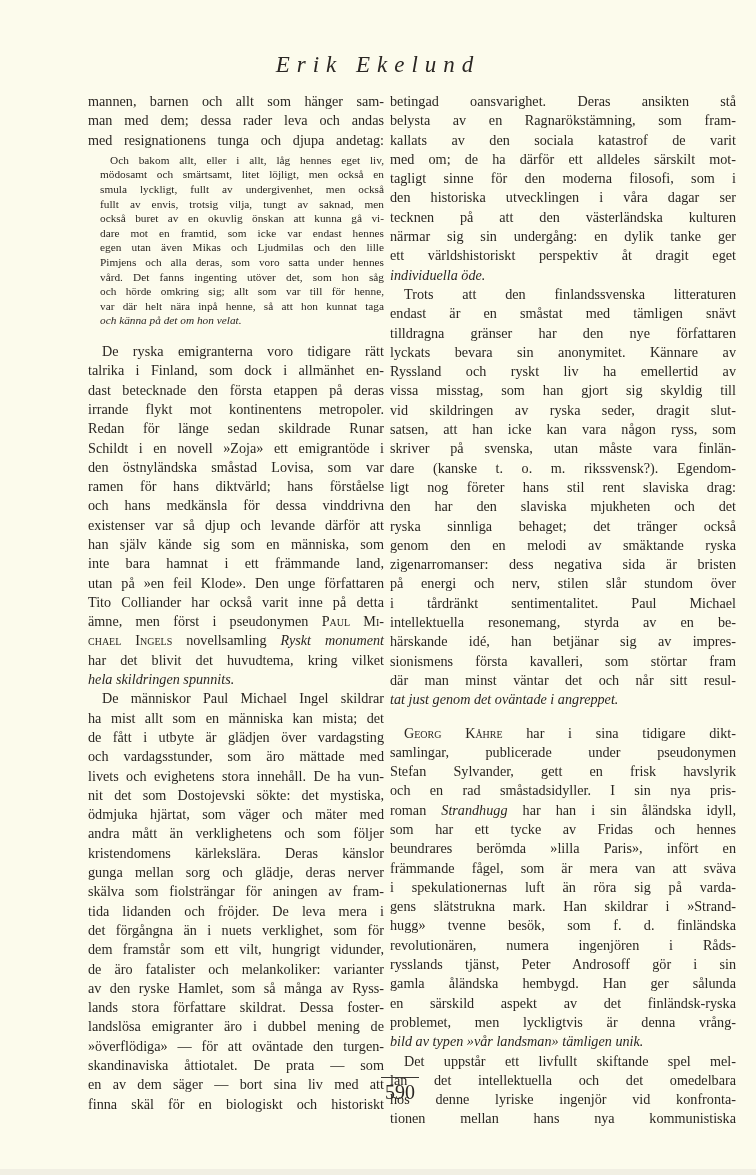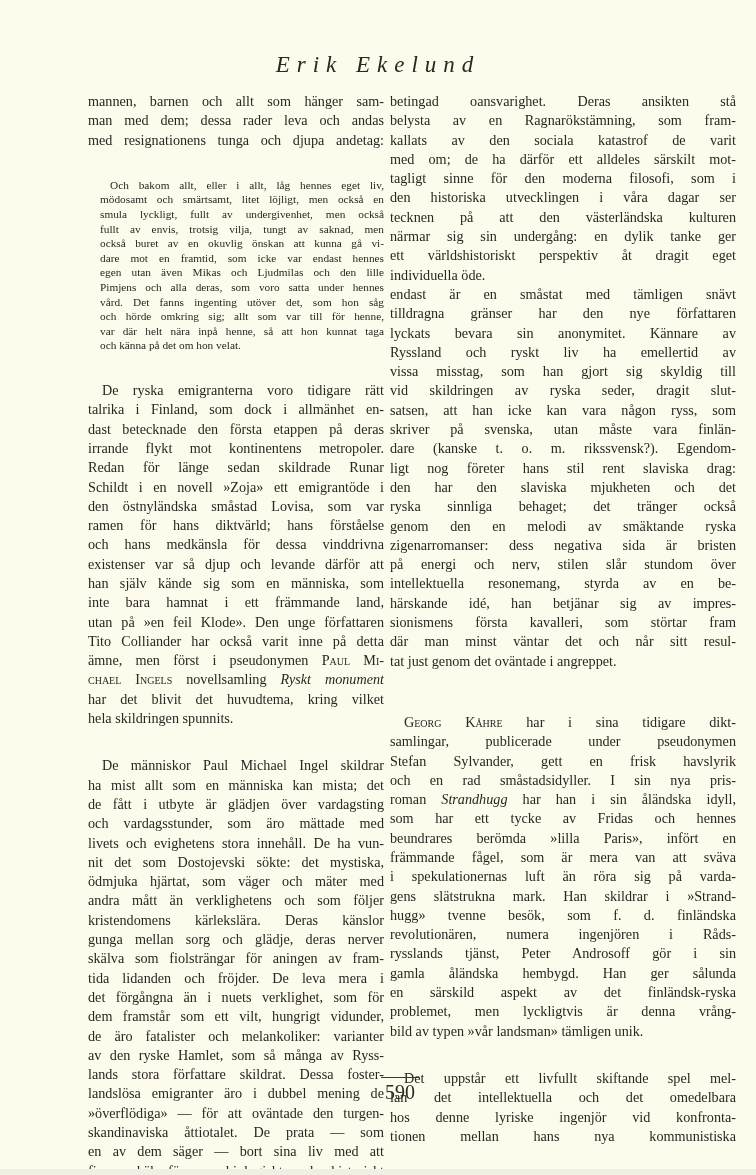--- a/index.html
+++ b/index.html
@@ -18,22 +18,22 @@
   }
   .col { position:absolute; top:92px; }
   .col-left { left:88px; width:296px; }
   .col-right { left:390px; width:346px; }
   .line {
     display:block; height:19.3px; line-height:19.3px;
     font-size:14.2px; white-space:nowrap;
     text-align:justify; text-align-last:justify;
     font-family:"Liberation Serif", serif;
   }
-  .line.last { text-align-last:left; }
-  .line.indent { padding-left:14px;margin-top:28px; }
+  .line.last { text-align-last:left;font-style:italic; }
+  .line.indent { padding-left:14px; }
   .quote .line {
     height:14.6px; line-height:14.6px; font-size:11.3px;
   }
   .quote { margin-top:3px; margin-bottom:14px; padding-left:12px; }
   .quote .line.indent { padding-left:10px; }
   .gap { height:14px; }
   .sc { font-variant:small-caps; }
   .it { font-style:italic; }
   .folio-rule {
     position:absolute; left:381px; top:1077px; width:38px; height:1px; background:#3a3632;
@@ -125,35 +125,37 @@
         <span class="line">kallats av den sociala katastrof de varit</span>
         <span class="line">med om; de ha därför ett alldeles särskilt mot-</span>
         <span class="line">tagligt sinne för den moderna filosofi, som i</span>
         <span class="line">den historiska utvecklingen i våra dagar ser</span>
         <span class="line">tecknen på att den västerländska kulturen</span>
         <span class="line">närmar sig sin undergång: en dylik tanke ger</span>
         <span class="line">ett världshistoriskt perspektiv åt dragit eget</span>
         <span class="line last">individuella öde.</span>
       </div>
     <div id="r-p2">
+        <span class="line indent">Trots att den finlandssvenska litteraturen</span>
         <span class="line">endast är en småstat med tämligen snävt</span>
         <span class="line">tilldragna gränser har den nye författaren</span>
         <span class="line">lyckats bevara sin anonymitet. Kännare av</span>
         <span class="line">Ryssland och ryskt liv ha emellertid av</span>
         <span class="line">vissa misstag, som han gjort sig skyldig till</span>
         <span class="line">vid skildringen av ryska seder, dragit slut-</span>
         <span class="line">satsen, att han icke kan vara någon ryss, som</span>
         <span class="line">skriver på svenska, utan måste vara finlän-</span>
         <span class="line">dare (kanske t. o. m. rikssvensk?). Egendom-</span>
         <span class="line">ligt nog företer hans stil rent slaviska drag:</span>
         <span class="line">den har den slaviska mjukheten och det</span>
         <span class="line">ryska sinnliga behaget; det tränger också</span>
         <span class="line">genom den en melodi av smäktande ryska</span>
         <span class="line">zigenarromanser: dess negativa sida är bristen</span>
         <span class="line">på energi och nerv, stilen slår stundom över</span>
+        <span class="line">i tårdränkt sentimentalitet. Paul Michael</span>
         <span class="line">intellektuella resonemang, styrda av en be-</span>
         <span class="line">härskande idé, han betjänar sig av impres-</span>
         <span class="line">sionismens första kavalleri, som störtar fram</span>
         <span class="line">där man minst väntar det och når sitt resul-</span>
         <span class="line last">tat just genom det oväntade i angreppet.</span>
       </div>
     <div class="gap"></div>
     <div>
       <span class="line indent"><span class="sc">Georg Kåhre</span><span> har i sina tidigare dikt-</span></span>
       <span class="line">samlingar, publicerade under pseudonymen</span>

